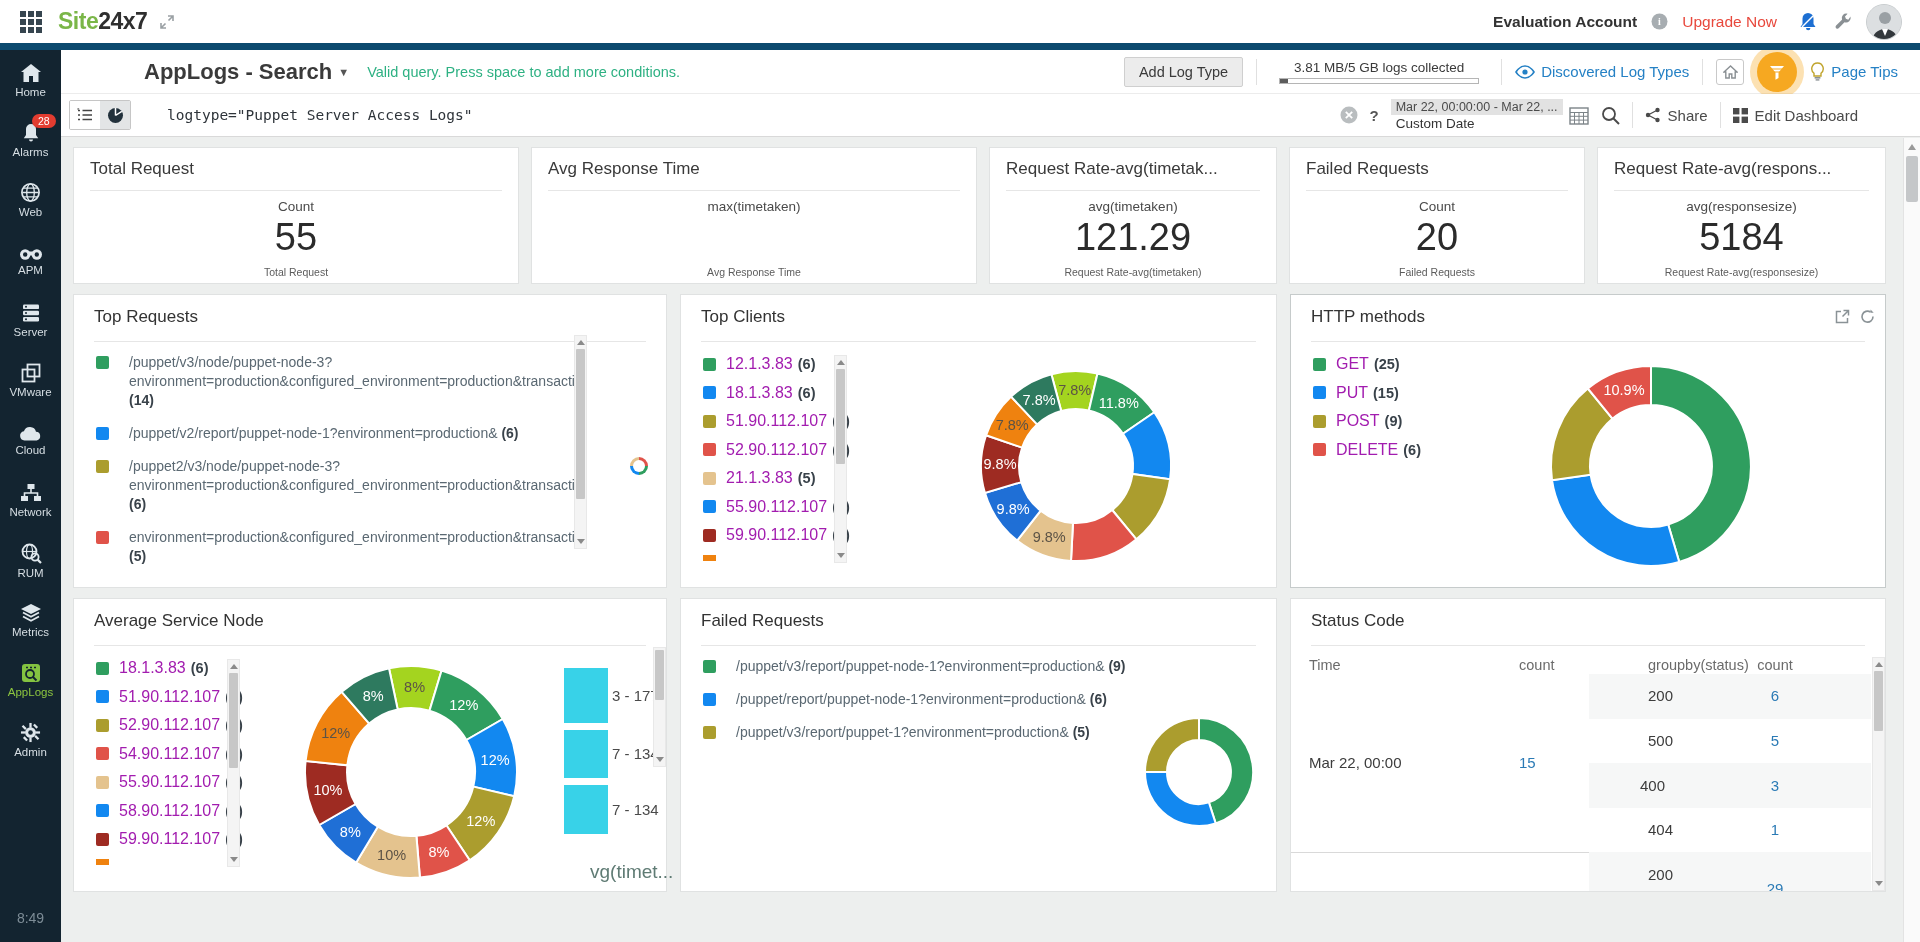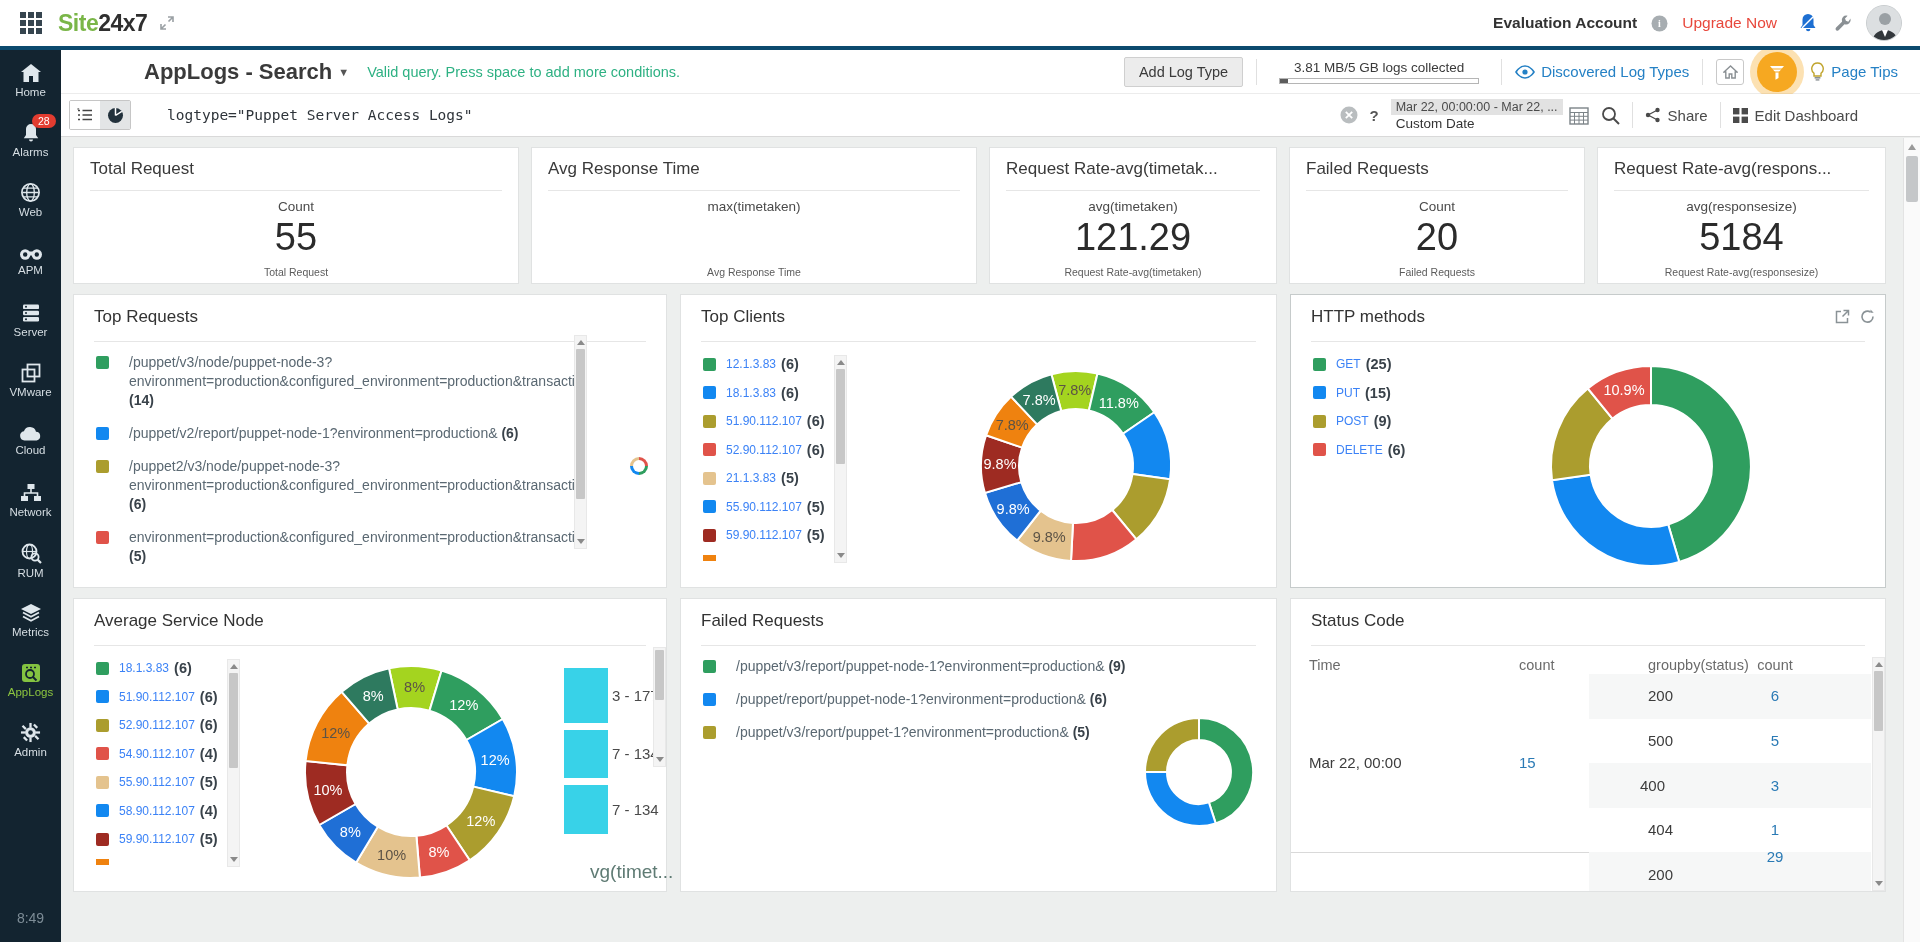--- a/index.html
+++ b/index.html
@@ -1,20 +1,20 @@
 <!DOCTYPE html>
 <html><head>
 <meta charset="utf-8">
 <style>
   * { margin:0; padding:0; box-sizing:border-box; }
   html,body { width:1920px; height:942px; }
   body { position:relative; font-family:"Liberation Sans",sans-serif; background:#edefee; overflow:hidden; color:#333; }
 
   
-  .topbar { position:absolute; left:0; top:0; width:1920px; height:50px; background:#fff; border-bottom:4px solid #0c4a6e; display:flex; align-items:center; z-index:10; }
+  .topbar { position:absolute; left:0; top:0; width:1920px; height:50px; background:#fff; border-bottom:7px solid #0c4a6e; display:flex; align-items:center; z-index:10; }
   .apps-grid { margin-left:20px; width:22px; height:22px; display:grid; grid-template-columns:repeat(3,6px); grid-template-rows:repeat(3,6px); gap:2px; cursor:pointer; }
   .apps-grid i { background:#36454f; }
   .brand { margin-left:16px; font-size:23px; font-weight:bold; letter-spacing:-0.5px; }
   .brand .g { color:#7ab648; } .brand .d { color:#2f2f2f; }
   .expand-ic { margin-left:12px; color:#9aa0a4; }
   .tb-right { margin-left:auto; display:flex; align-items:center; padding-right:18px; gap:14px; }
   .acct { font-size:15.5px; font-weight:bold; color:#333; }
   .upgrade { font-size:15.5px; color:#e8483c; cursor:pointer; }
   .avatar { width:36px; height:36px; border-radius:50%; background:#dcdfe1; overflow:hidden; position:relative; border:1px solid #c9cdcf; }
 
@@ -65,21 +65,21 @@
   .kpi-value { position:absolute; left:0; right:0; top:68px; text-align:center; font-size:38px; color:#2b2b2b; }
   .kpi-footer { position:absolute; left:0; right:0; bottom:5px; text-align:center; font-size:10.5px; color:#5c5c5c; }
 
   .wtitle { position:absolute; left:20px; top:12px; font-size:17px; color:#333; }
   .wdiv { position:absolute; left:20px; right:20px; top:46px; border-top:1px solid #e6e6e6; }
   .w-acts { position:absolute; right:10px; top:14px; display:flex; gap:10px; color:#8a9296; }
 
   .legend { position:absolute; left:22px; top:60px; overflow:hidden; }
   .legend-item { display:flex; align-items:center; height:18px; margin-bottom:10.5px; cursor:pointer; }
   .sw { width:13px; height:13px; border-radius:2px; margin-right:10px; flex:none; }
-  .ltxt { font-size:12px; color:#3b82f6; white-space:nowrap; }
+  .ltxt { font-size:16px; color:#a21caf; white-space:nowrap; }
   .lcount { font-size:14.5px; font-weight:bold; color:#39424a; margin-left:5px; }
 
   .req-list { position:absolute; left:22px; top:58px; }
   .req-item { display:flex; margin-bottom:14px; cursor:pointer; }
   .req-lines { margin-left:10px; font-size:14px; color:#5a6872; line-height:19px; }
   .req-line { white-space:nowrap; overflow:hidden; }
   .req-count { font-weight:bold; color:#39424a; }
 
   
   .sbar { position:absolute; width:13px; background:#f4f4f4; border:1px solid #e8e8e8; }
@@ -734,21 +734,21 @@
         <div class="sc-strip" style="top:164.2px;height:44.6px"></div>
         <div class="sc-cell" style="left:349px;top:177.5px">400</div>
       <div class="sc-cell sc-link" style="left:462px;top:177.5px;width:44px;text-align:center">3</div>
         <div class="sc-cell" style="left:357px;top:222.1px">404</div>
       <div class="sc-cell sc-link" style="left:462px;top:222.1px;width:44px;text-align:center">1</div>
         <div class="sc-cell" style="left:18px;top:155.2px">Mar 22, 00:00</div>
       <div class="sc-cell sc-link" style="left:228px;top:155.2px">15</div>
         <div class="sc-groupdiv" style="top:253.39999999999998px"></div>
         <div class="sc-strip" style="top:253.39999999999998px;height:44.6px"></div>
         <div class="sc-cell" style="left:357px;top:266.7px">200</div>
-      <div class="sc-cell sc-link" style="left:462px;top:249px;width:44px;text-align:center">29</div>
+      <div class="sc-cell sc-link" style="left:462px;top:281px;width:44px;text-align:center">29</div>
       </div>
       <div class="sbar" style="left:581px;top:58px;height:234px">
     <span class="up"></span>
         <span class="thumb" style="top:13px;height:60px"></span>
         <span class="dn"></span>
       </div>
     </section>
   </main>
 
 <div class="page-sbar">

